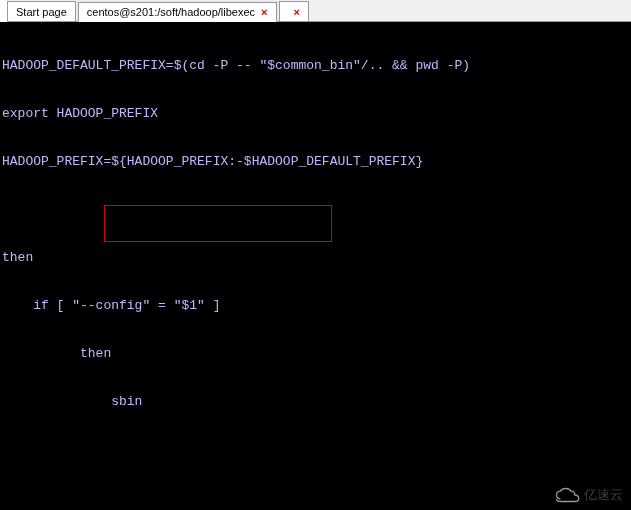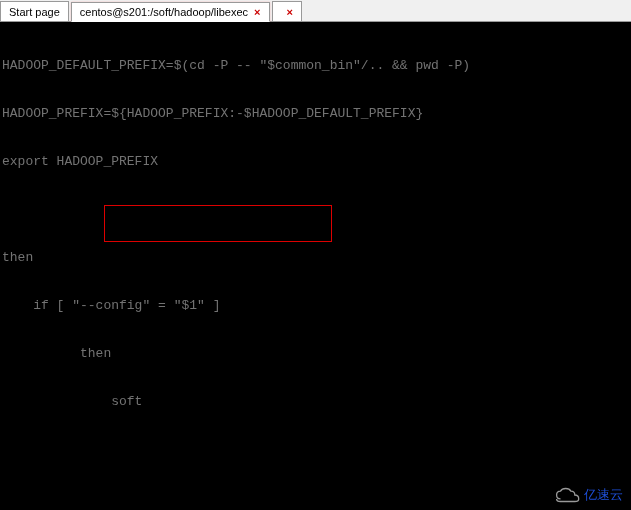--- a/index.html
+++ b/index.html
@@ -1,23 +1,23 @@
 <!DOCTYPE html>
 <html><head>
   <meta charset="utf-8">
   <style>
     * { margin: 0; padding: 0; box-sizing: border-box; }
     body { font-family: Arial, sans-serif; font-size: 12px; width: 631px; height: 510px; overflow: hidden; background: #fff; position: relative; }
-    .tab-bar { display: flex; background: #f0f0f0; border-bottom: 1px solid #999; height: 22px; align-items: flex-end; }
+    .tab-bar { display: flex; background: #f0f0f0; border-bottom: 1px solid #999; height: 22px; align-items: flex-end; margin-left: 7px; }
     .tab { display: flex; align-items: center; padding: 3px 8px; border: 1px solid #999; border-bottom: none; margin-right: 2px; font-size: 11px; background: #fff; cursor: pointer; height: 20px; }
     .tab.active { border-bottom: 1px solid #fff; margin-bottom: -1px; box-shadow: 0 0 2px rgba(255,0,0,0.2); }
     .tab .close { margin-left: 6px; color: #c00; font-weight: bold; cursor: pointer; font-size: 11px; }
-    .editor { background: #000; color: #737373; font-family: "Courier New", monospace; font-size: 13px; padding: 4px 2px; height: 488px; line-height: 16px; white-space: pre; position: relative; }
+    .editor { background: #000; color: #c4b5fd; font-family: "Courier New", monospace; font-size: 13px; padding: 4px 2px; height: 488px; line-height: 16px; white-space: pre; position: relative; }
     .highlight-box { position: absolute; border: 1px solid #d00; left: 104px; top: 183px; width: 228px; height: 37px; pointer-events: none; }
-    .watermark { position: absolute; right: 8px; bottom: 6px; display: flex; align-items: center; gap: 4px; color: #1d4ed8; font-size: 13px; }
+    .watermark { position: absolute; right: 8px; bottom: 6px; display: flex; align-items: center; gap: 4px; color: #404040; font-size: 13px; }
     .watermark svg { width: 26px; height: 16px; }
     .code-line { height: 16px; }
   </style>
 </head>
 <body>
 
 <div class="tab-bar">
   <div class="tab">
     <span>Start page</span>
   </div>
@@ -25,27 +25,27 @@
     <span>centos@s201:/soft/hadoop/libexec</span>
     <span class="close">×</span>
   </div>
   <div class="tab">
     <span class="close">×</span>
   </div>
 </div>
 
 <div class="editor">
   <div class="code-line">HADOOP_DEFAULT_PREFIX=$(cd -P -- "$common_bin"/.. &amp;&amp; pwd -P)</div>
+  <div class="code-line">export HADOOP_PREFIX</div>
   <div class="code-line">HADOOP_PREFIX=${HADOOP_PREFIX:-$HADOOP_DEFAULT_PREFIX}</div>
-  <div class="code-line">export HADOOP_PREFIX</div>
   <div class="code-line"></div>
   <div class="code-line">then</div>
   <div class="code-line">    if [ "--config" = "$1" ]</div>
   <div class="code-line">          then</div>
-  <div class="code-line">              soft</div>
+  <div class="code-line">              sbin</div>
   
   
   
   
   
   
   
   
   
   

